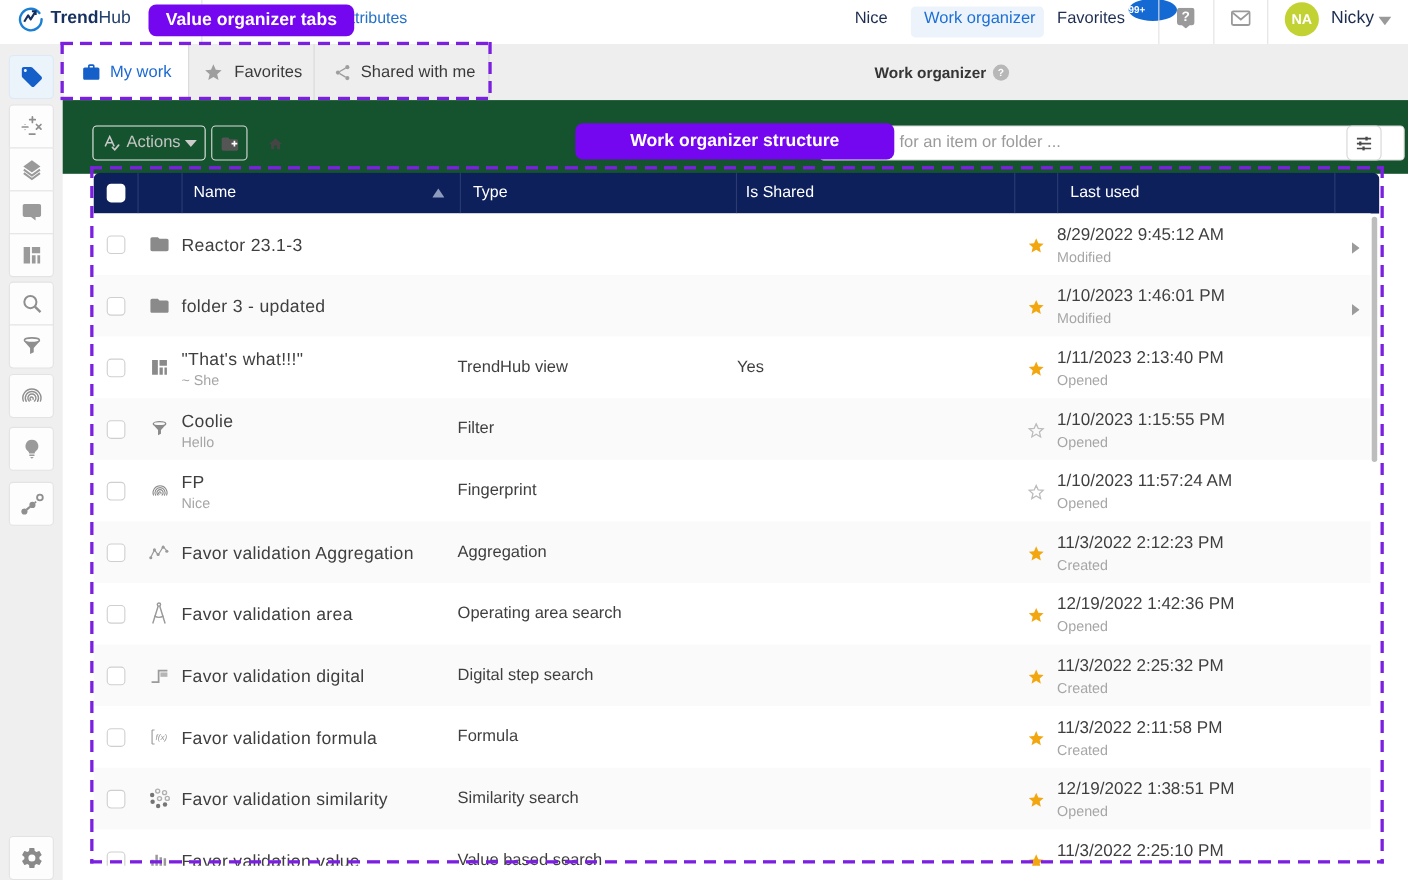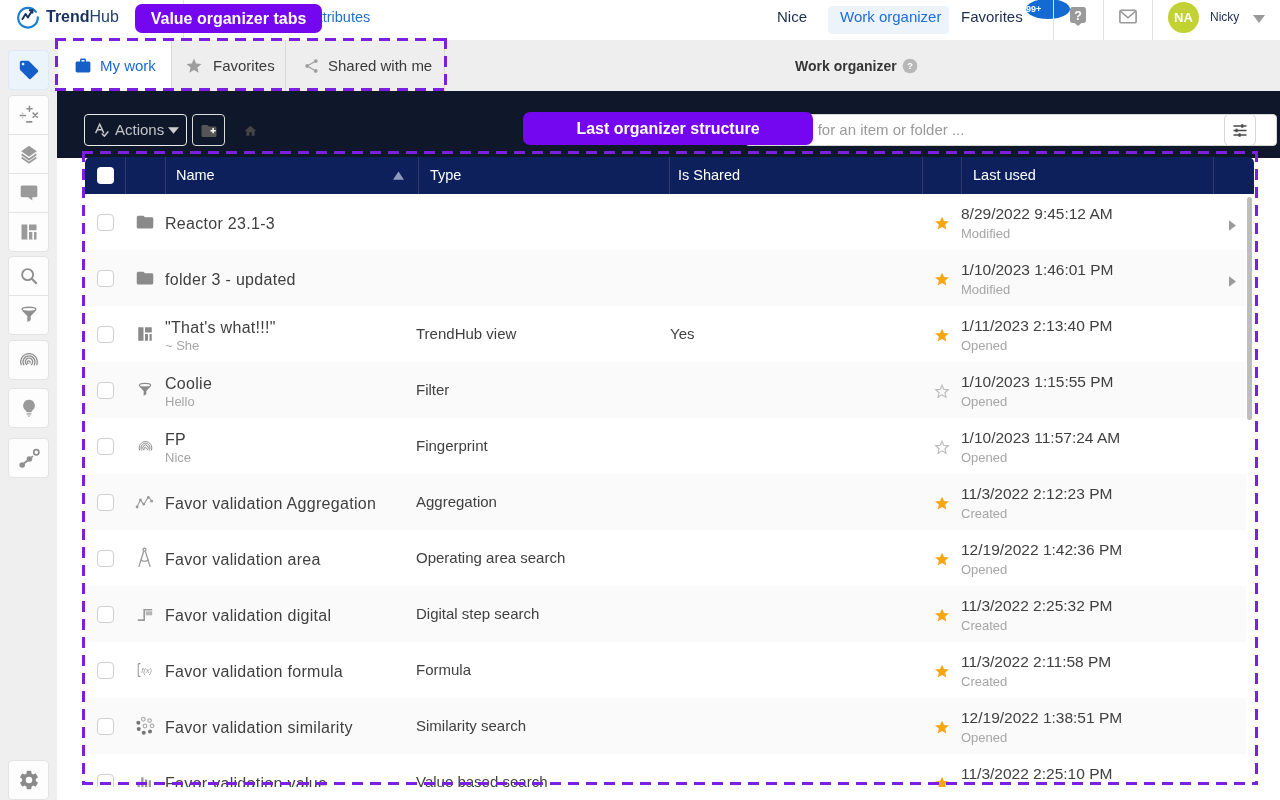--- a/index.html
+++ b/index.html
@@ -12,21 +12,21 @@
 .navitem { position:absolute; top:0; height:34px; line-height:34px; font-size:15px; color:#1d2d50; }
 
 #sidebar { position:absolute; left:0; top:40px; width:57px; height:760px; background:#efefef; }
 .sbtn { position:absolute; left:8px; width:41px; height:40px; background:#fdfdfd;
   border:1px solid #e3e3e3; border-radius:4px; display:flex; align-items:center; justify-content:center; }
 .sbtn.active { background:#ebf3fb; border-color:#dde9f5; }
 
 #tabbar { position:absolute; left:57px; top:40px; width:1223px; height:51px; background:#eeeeee; }
 .tab { position:absolute; top:0; height:51px; display:flex; align-items:center; font-size:15px; color:#3a3a3a; }
 
-#toolbar { position:absolute; left:57px; top:91px; width:1223px; height:67px; background:#0f172a; }
+#toolbar { position:absolute; left:57px; top:91px; width:1223px; height:67px; background:#14532d; }
 
 #tablewrap { position:absolute; left:85px; top:157px; width:1169px; height:630px; overflow:hidden; }
 #thead { position:absolute; left:0; top:0; width:1169px; height:37px; background:#0d205c; border-radius:6px 6px 0 0; }
 #thead .hsep { position:absolute; top:0; width:1px; height:37px; background:#2c3c70; }
 #thead .hlbl { position:absolute; top:0; height:37px; line-height:37px; color:#fff; font-size:14.5px; }
 .trow { position:absolute; left:0; width:1161px; height:56px; }
 .trow .single { position:absolute; top:0; height:56px; line-height:56px; font-size:15px; color:#3f3f3f; white-space:nowrap; }
 .trow .l1 { position:absolute; top:8px; height:24px; line-height:24px; font-size:15.5px; color:#3f3f3f; white-space:nowrap; }
 .trow .l2 { position:absolute; top:32px; height:16px; line-height:16px; font-size:13px; color:#a6a6a6; white-space:nowrap; }
 .cb { position:absolute; width:17px; height:17px; border:1px solid #cfcfcf; border-radius:4px; background:#fff; }
@@ -57,21 +57,21 @@
     <path d="M2.5 0h11C14.9 0 16 1.1 16 2.5v11c0 1.4-1.1 2.5-2.5 2.5h-2L8 19l-3.5-3H2.5C1.1 16 0 14.9 0 13.5v-11C0 1.1 1.1 0 2.5 0z" fill="#9a9a9a"></path>
     <text x="8" y="12.5" font-size="12.5" font-weight="bold" fill="#fff" text-anchor="middle">?</text>
   </svg>
   <div class="sep" style="left:1103px;"></div>
   <svg id="mailicon" class="abs" style="left:1119px; top:9px;" width="18" height="15" viewBox="0 0 24 19">
     <rect x="1.2" y="1.2" width="21.6" height="16.6" rx="1.8" fill="none" stroke="#9a9a9a" stroke-width="2.2"></rect>
     <path d="M2 2.8l10 8.4 10-8.4" fill="none" stroke="#9a9a9a" stroke-width="2.2"></path>
   </svg>
   <div class="sep" style="left:1152px;"></div>
   <span class="abs" style="left:1168px; top:2px; width:31px; height:31px; background:#c3d233; border-radius:50%; color:#fff; font-size:13px; font-weight:bold; text-align:center; line-height:31px;">NA</span>
-  <span class="navitem" style="left:1210px; font-size:12px;">Nicky</span>
+  <span class="navitem" style="left:1210px; font-size:16px;">Nicky</span>
   <svg id="caret" class="abs" style="left:1253px; top:15px;" width="12" height="8" viewBox="0 0 12 8">
       <path d="M0 0h12L6 8z" fill="#9a9a9a"></path>
     </svg>
 </div>
 
 <div id="sidebar">
   <div class="sbtn active" style="top:10px;">
     <svg width="22" height="22" viewBox="0 0 24 24" fill="#1460c8">
         <path d="M21.4 11.6l-9-9C12 2.2 11.5 2 11 2H4c-1.1 0-2 .9-2 2v7c0 .5.2 1 .6 1.4l9 9c.4.4.9.6 1.4.6s1-.2 1.4-.6l7-7c.4-.4.6-.9.6-1.4s-.2-1.1-.6-1.4zM5.5 7C4.7 7 4 6.3 4 5.5S4.7 4 5.5 4 7 4.7 7 5.5 6.3 7 5.5 7z"></path>
       </svg>
@@ -393,13 +393,13 @@
         </svg>
   <span class="l1" style="left:876px;">11/3/2022 2:25:10 PM</span>
   </div>
   </div>
   <div class="abs" style="left:1162px; top:40px; width:5px; height:223px; background:#bdbdbd; border-radius:2.5px;"></div>
 </div>
 
 <div class="dashed" style="left:55px; top:38px; width:392px; height:53px;"></div>
 <div class="dashed" style="left:82px; top:151px; width:1176px; height:634px;"></div>
 <div class="pill" style="left:135px; top:4px; width:187px; height:29px;">Value organizer tabs</div>
-<div class="pill" style="left:523px; top:112px; width:290px; height:33px;">Last organizer structure</div>
+<div class="pill" style="left:523px; top:112px; width:290px; height:33px;">Work organizer structure</div>
 
 </body></html>

